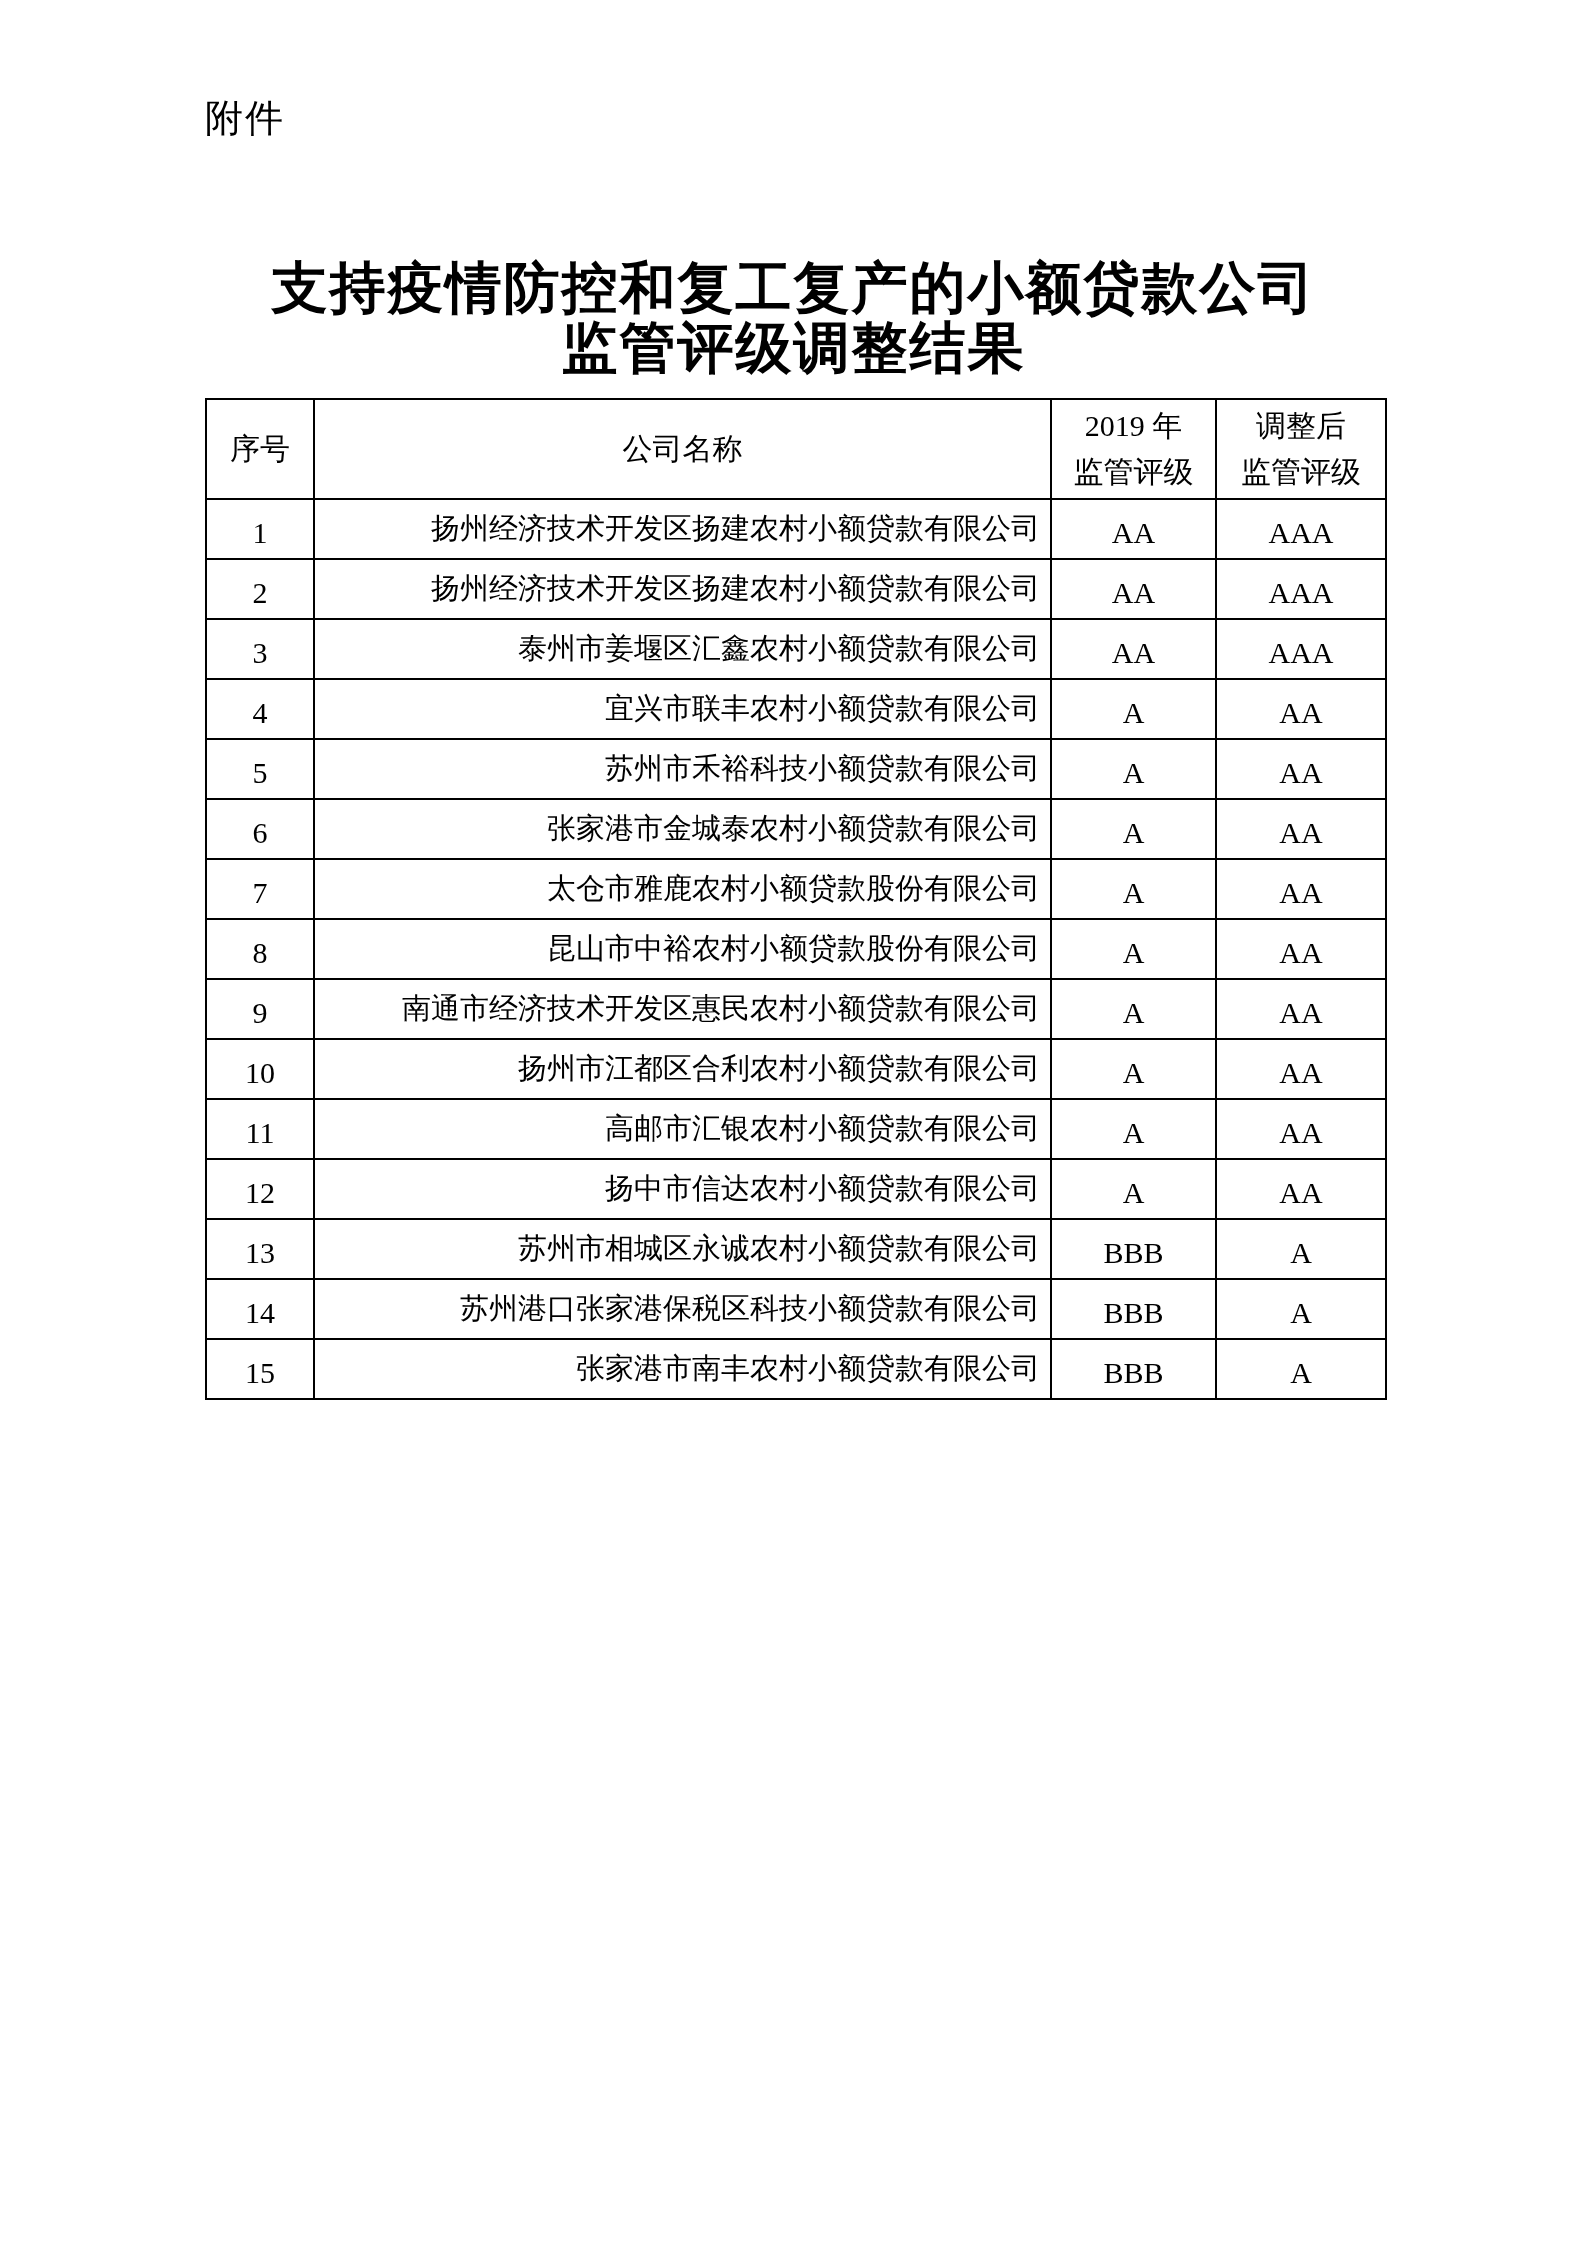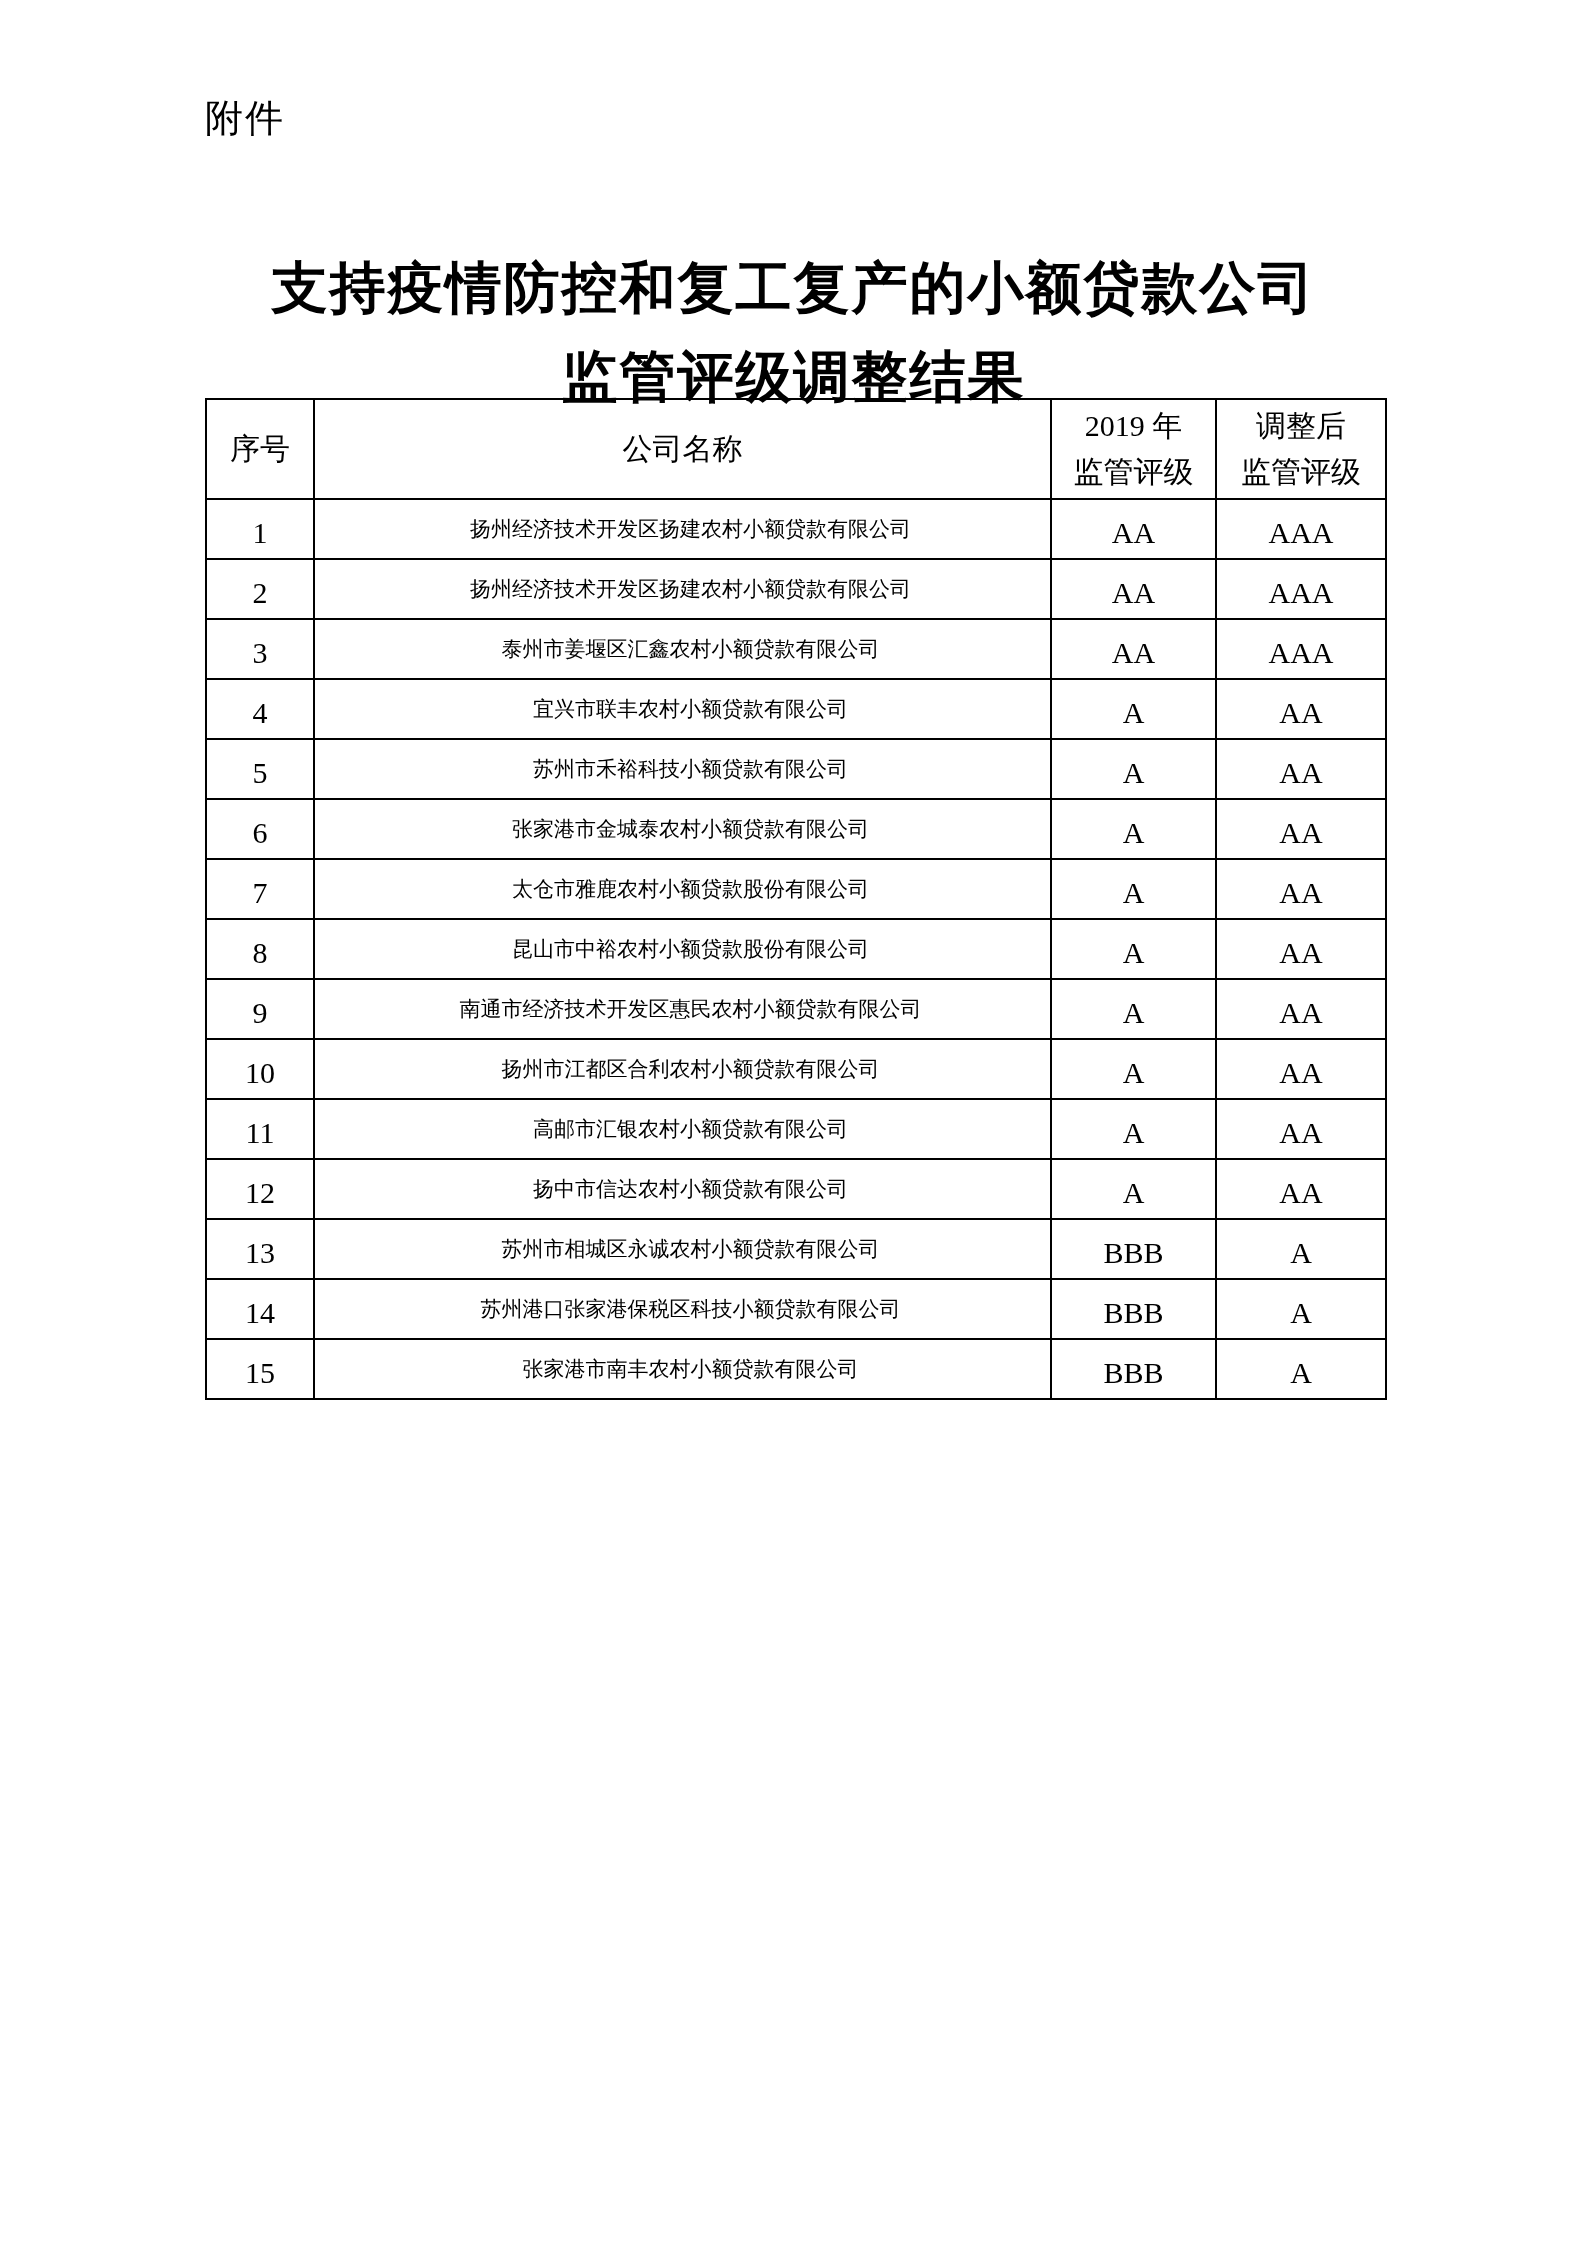--- a/index.html
+++ b/index.html
@@ -25,21 +25,21 @@
     position: absolute;
     left: 0;
     width: 100%;
     text-align: center;
     font-weight: bold;
     font-size: 56px;
     line-height: 1.1;
     letter-spacing: 2px;
   }
   .doc-title.line1 { top: 258px; }
-  .doc-title.line2 { top: 347px; }
+  .doc-title.line2 { top: 318px; }
   table.doc-table {
     position: absolute;
     left: 205px;
     top: 398px;
     border-collapse: collapse;
     table-layout: fixed;
     width: 1180px;
     border-radius: 21px;
   }
   .doc-table th, .doc-table td {
@@ -57,24 +57,24 @@
   .doc-table tbody td {
     height: 60px;
     vertical-align: middle;
   }
   .cell-index {
     text-align: center;
     font-size: 30px;
     padding-top: 8px;
   }
   .cell-company {
-    text-align: center;
-    font-size: 21px;
+    text-align: right;
+    font-size: 29px;
     padding-left: 16px;
-    padding-right: 0;
+    padding-right: 10px;
     white-space: nowrap;
   }
   .cell-rating {
     text-align: center;
     font-size: 30px;
     padding-top: 8px;
   }
 </style>
 </head>
 <body>

